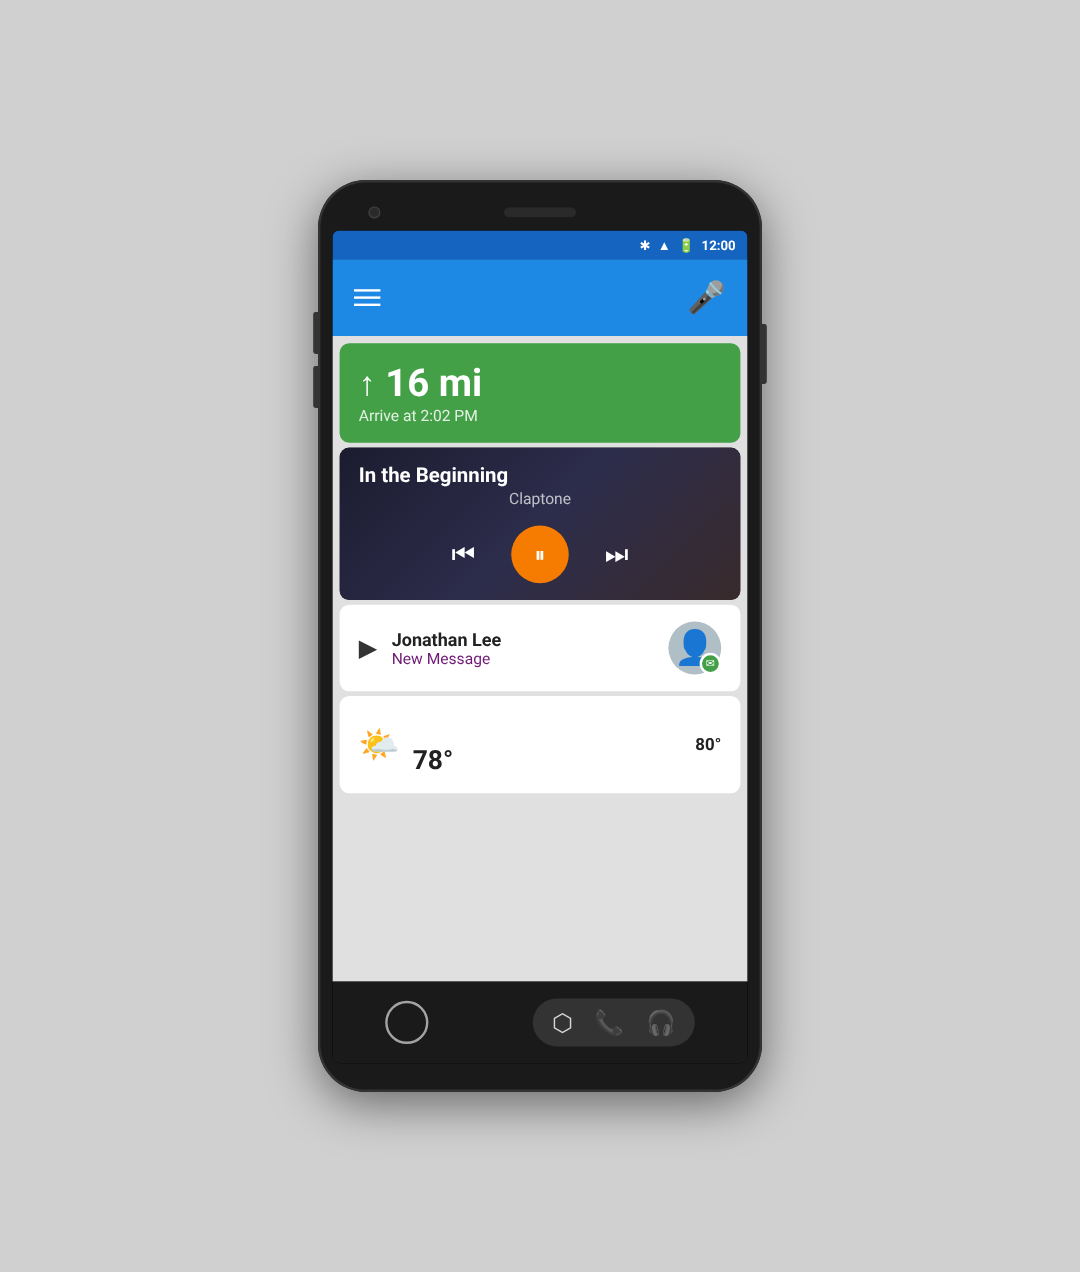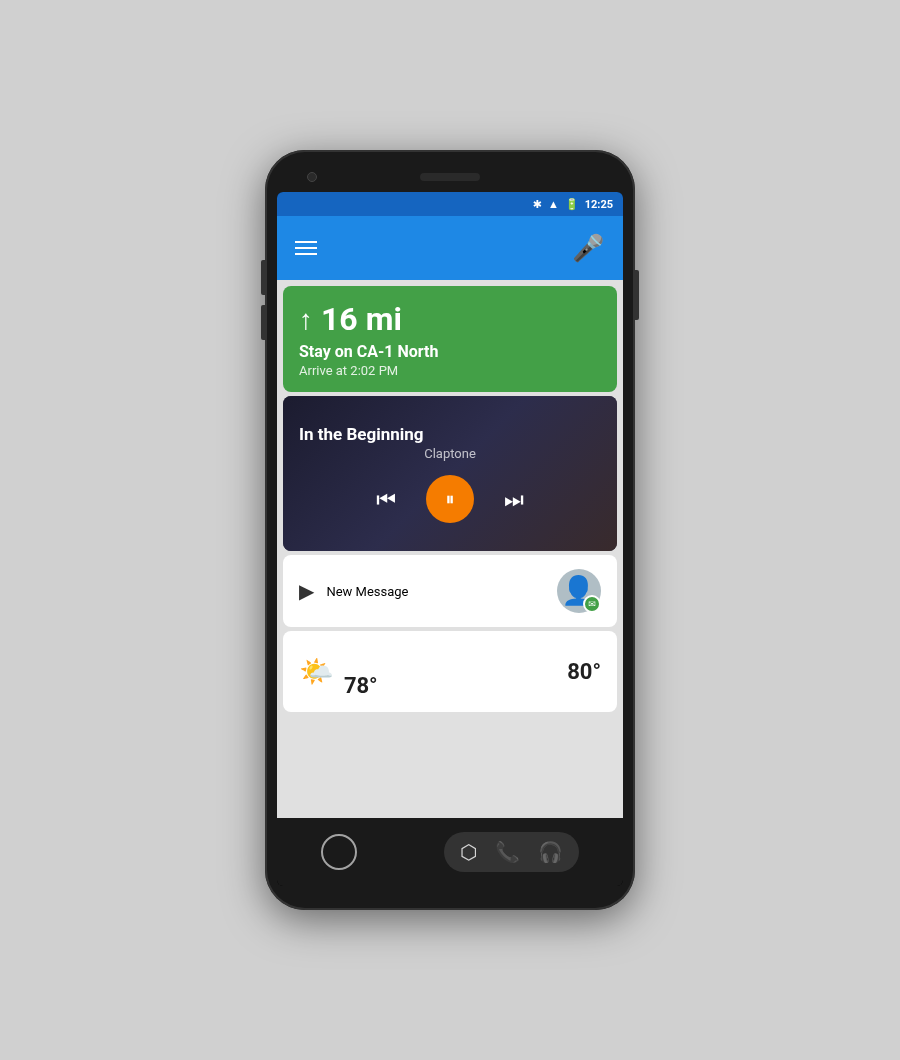--- a/index.html
+++ b/index.html
@@ -154,21 +154,21 @@
       color: rgba(255,255,255,0.85);
       font-size: 13px;
       margin-top: 2px;
     }
 
     
     .music-card {
       background: #2a2a3a;
       margin: 0 6px;
       border-radius: 8px;
-      padding: 28px 16px;
+      padding: 14px 16px;
       flex-shrink: 0;
       position: relative;
       overflow: hidden;
     }
 
     .music-bg {
       position: absolute;
       top: 0; left: 0; right: 0; bottom: 0;
       background: linear-gradient(135deg, #1a1a2e 0%, #2d2d4e 50%, #3a2a2a 100%);
       opacity: 0.9;
@@ -242,21 +242,21 @@
     }
 
     .message-sender {
       font-size: 15px;
       font-weight: bold;
       color: #212121;
     }
 
     .message-label {
       font-size: 13px;
-      color: #000000;
+      color: #701a75;
     }
 
     .message-avatar {
       position: relative;
     }
 
     .avatar-circle {
       width: 44px;
       height: 44px;
       background: #b0bec5;
@@ -316,21 +316,21 @@
     }
 
     .weather-temp {
       font-size: 22px;
       font-weight: bold;
       color: #212121;
       margin-top: 28px;
     }
 
     .weather-temp-right {
-      font-size: 22px;
+      font-size: 14px;
       font-weight: bold;
       color: #212121;
     }
 
     
     .bottom-nav {
       background: #1a1a1a;
       height: 68px;
       display: flex;
       align-items: center;
@@ -411,59 +411,59 @@
     <div class="camera"></div>
     <div class="speaker"></div>
   </div>
 
   <div class="phone-screen">
 
     <div class="status-bar">
       <span class="status-icon">✱</span>
       <span class="status-icon">▲</span>
       <span class="status-icon">🔋</span>
-      <span class="status-time">12:25</span>
+      <span class="status-time">12:00</span>
     </div>
 
     <div class="nav-bar">
       <div class="hamburger-icon">
         <span></span>
         <span></span>
         <span></span>
       </div>
       <div class="mic-icon">🎤</div>
     </div>
 
     <div class="main-content">
 
       <div class="nav-card">
         <div class="nav-distance">
           <span class="nav-arrow">↑</span>
           <span>16 mi</span>
         </div>
-        <div class="nav-road">Stay on CA-1 North</div>
         <div class="nav-arrive">Arrive at 2:02 PM</div>
       </div>
 
       <div class="music-card">
         <div class="music-bg"></div>
         <div class="music-content">
           <div class="music-title">In the Beginning</div>
           <div class="music-artist">Claptone</div>
           <div class="music-controls">
             <div class="ctrl-btn">⏮</div>
             <div class="play-pause-btn">⏸</div>
             <div class="ctrl-btn">⏭</div>
           </div>
         </div>
       </div>
 
       <div class="message-card">
         <div class="play-btn-small">▶</div>
         <div class="message-text-area">
+          <div class="message-sender">Jonathan Lee</div>
           <div class="message-label">New Message</div>
         </div>
         <div class="message-avatar">
           <div class="avatar-circle">
             <span class="avatar-person">👤</span>
           </div>
           <div class="avatar-badge">
             <span class="badge-icon">✉</span>
           </div>
         </div>

